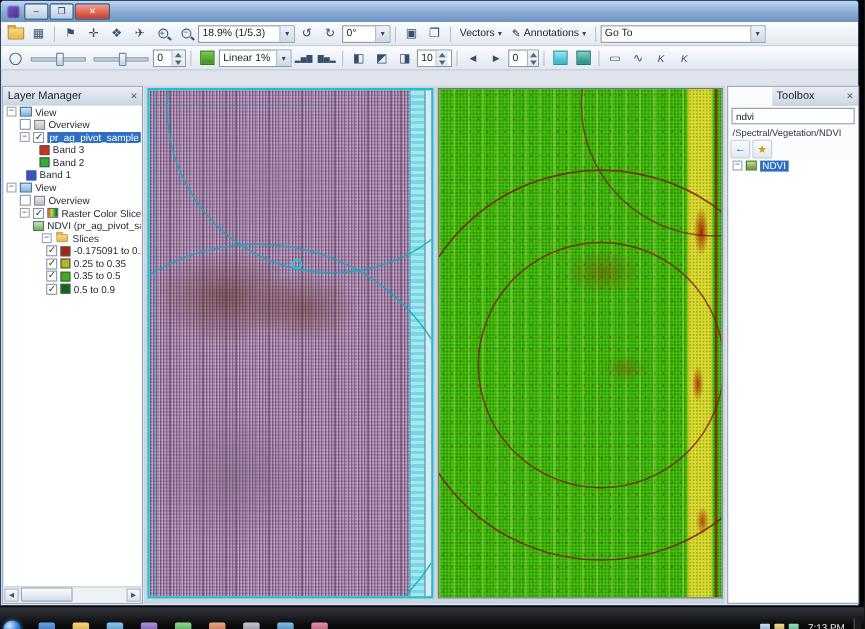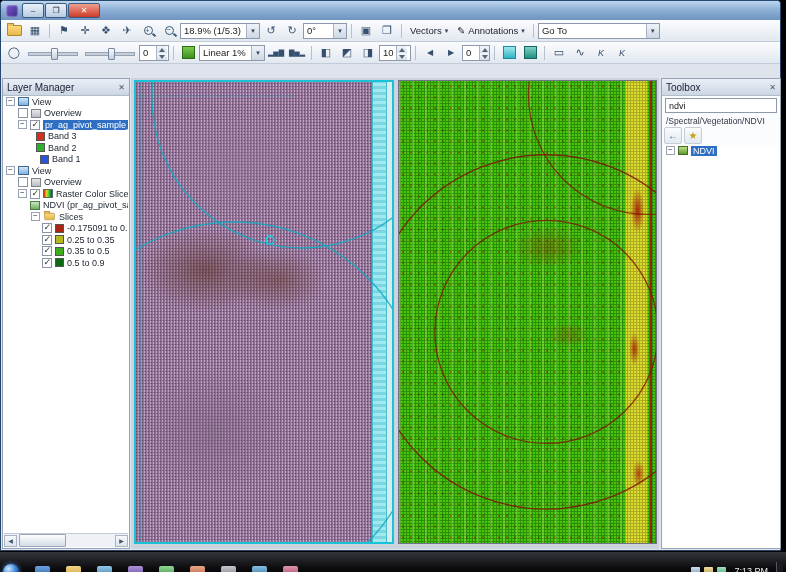--- a/index.html
+++ b/index.html
@@ -195,21 +195,21 @@
         </div>
       <div class="tbtn">
           <span>✈</span>
         </div>
       <div class="tbtn">
           <span class="ic-mag plus"></span>
         </div>
       <div class="tbtn">
           <span class="ic-mag minus"></span>
         </div>
-      <div class="combo" style="width:80px">
+      <div class="combo" style="width:88px">
         <span class="ctext">18.9% (1/5.3)</span>
         <span class="carrow"></span>
       </div>
       <div class="tbtn">
           <span>↺</span>
         </div>
       <div class="tbtn">
           <span>↻</span>
         </div>
       <div class="combo" style="width:44px">
@@ -225,21 +225,21 @@
         </div>
       <div class="sep"></div>
       <div class="drop-btn">
           <span>Vectors</span>
         </div>
       <div class="drop-btn">
         <span>✎</span>
         <span>Annotations</span>
       </div>
       <div class="sep"></div>
-      <div class="combo" style="width:122px">
+      <div class="combo" style="width:150px">
         <span class="ctext">Go To</span>
         <span class="carrow"></span>
       </div>
     </div>
 
     <div class="toolbar">
       <div class="tbtn">
           <span>◯</span>
         </div>
       <div class="slider">
@@ -346,21 +346,21 @@
           <span class="sel">pr_ag_pivot_sample_rgnir</span>
         </div>
         <div class="trow" style="padding-left:32px">
           <span class="swatch" style="background: rgb(208, 48, 32);"></span>
           <span>Band 3</span>
         </div>
         <div class="trow" style="padding-left:32px">
           <span class="swatch" style="background: rgb(47, 174, 47);"></span>
           <span>Band 2</span>
         </div>
-        <div class="trow" style="padding-left:36px">
+        <div class="trow" style="padding-left:20px">
           <span class="swatch" style="background: rgb(43, 85, 217);"></span>
           <span>Band 1</span>
         </div>
         <div class="trow" style="padding-left:2px">
           <span class="expander"></span>
           <span class="ti ic-view"></span>
           <span>View</span>
         </div>
         <div class="trow" style="padding-left:14px">
           <span class="cb"></span>
@@ -370,21 +370,21 @@
         <div class="trow" style="padding-left:14px">
           <span class="expander"></span>
           <span class="cb checked"></span>
           <span class="ti ic-rcs"></span>
           <span>Raster Color Slice</span>
         </div>
         <div class="trow" style="padding-left:26px">
           <span class="ti ic-img"></span>
           <span>NDVI (pr_ag_pivot_sample_rgnir)</span>
         </div>
-        <div class="trow" style="padding-left:27px">
+        <div class="trow" style="padding-left:34px">
           <span class="expander"></span>
           <span class="ti ic-folder" style="transform:scale(.8)"></span>
           <span>Slices</span>
         </div>
         <div class="trow" style="padding-left:38px">
           <span class="cb checked"></span>
           <span class="swatch" style="background: rgb(168, 37, 18);"></span>
           <span>-0.175091 to 0.25</span>
         </div>
         <div class="trow" style="padding-left:38px">
@@ -428,21 +428,21 @@
         <div class="yellow-band"></div>
         <div class="red-line"></div>
         <svg class="overlay-svg" viewBox="0 0 258 464" preserveAspectRatio="none">
           <circle cx="148" cy="252" r="178" fill="none" stroke="#7e1402" stroke-width="1.4" opacity="0.85"></circle>
           <circle cx="148" cy="252" r="112" fill="none" stroke="#7e1402" stroke-width="1.3" opacity="0.8"></circle>
           <circle cx="250" cy="14" r="120" fill="none" stroke="#7e1402" stroke-width="1.3" opacity="0.75"></circle>
         </svg>
       </div>
     </div>
 
-    <div class="panel" style="left:660px;top:77px;width:120px;height:471px;">
+    <div class="panel" style="left:660px;top:77px;width:120px;height:471px;padding-left:40px;">
       <div class="panel-header">
         <span>Toolbox</span>
         <span class="ph-x">✕</span>
       </div>
       <div class="search-box">
         <input type="text" value="ndvi" style="">
 
       </div>
       <div class="tb-path">/Spectral/Vegetation/NDVI</div>
       <div class="tb-minibar">

